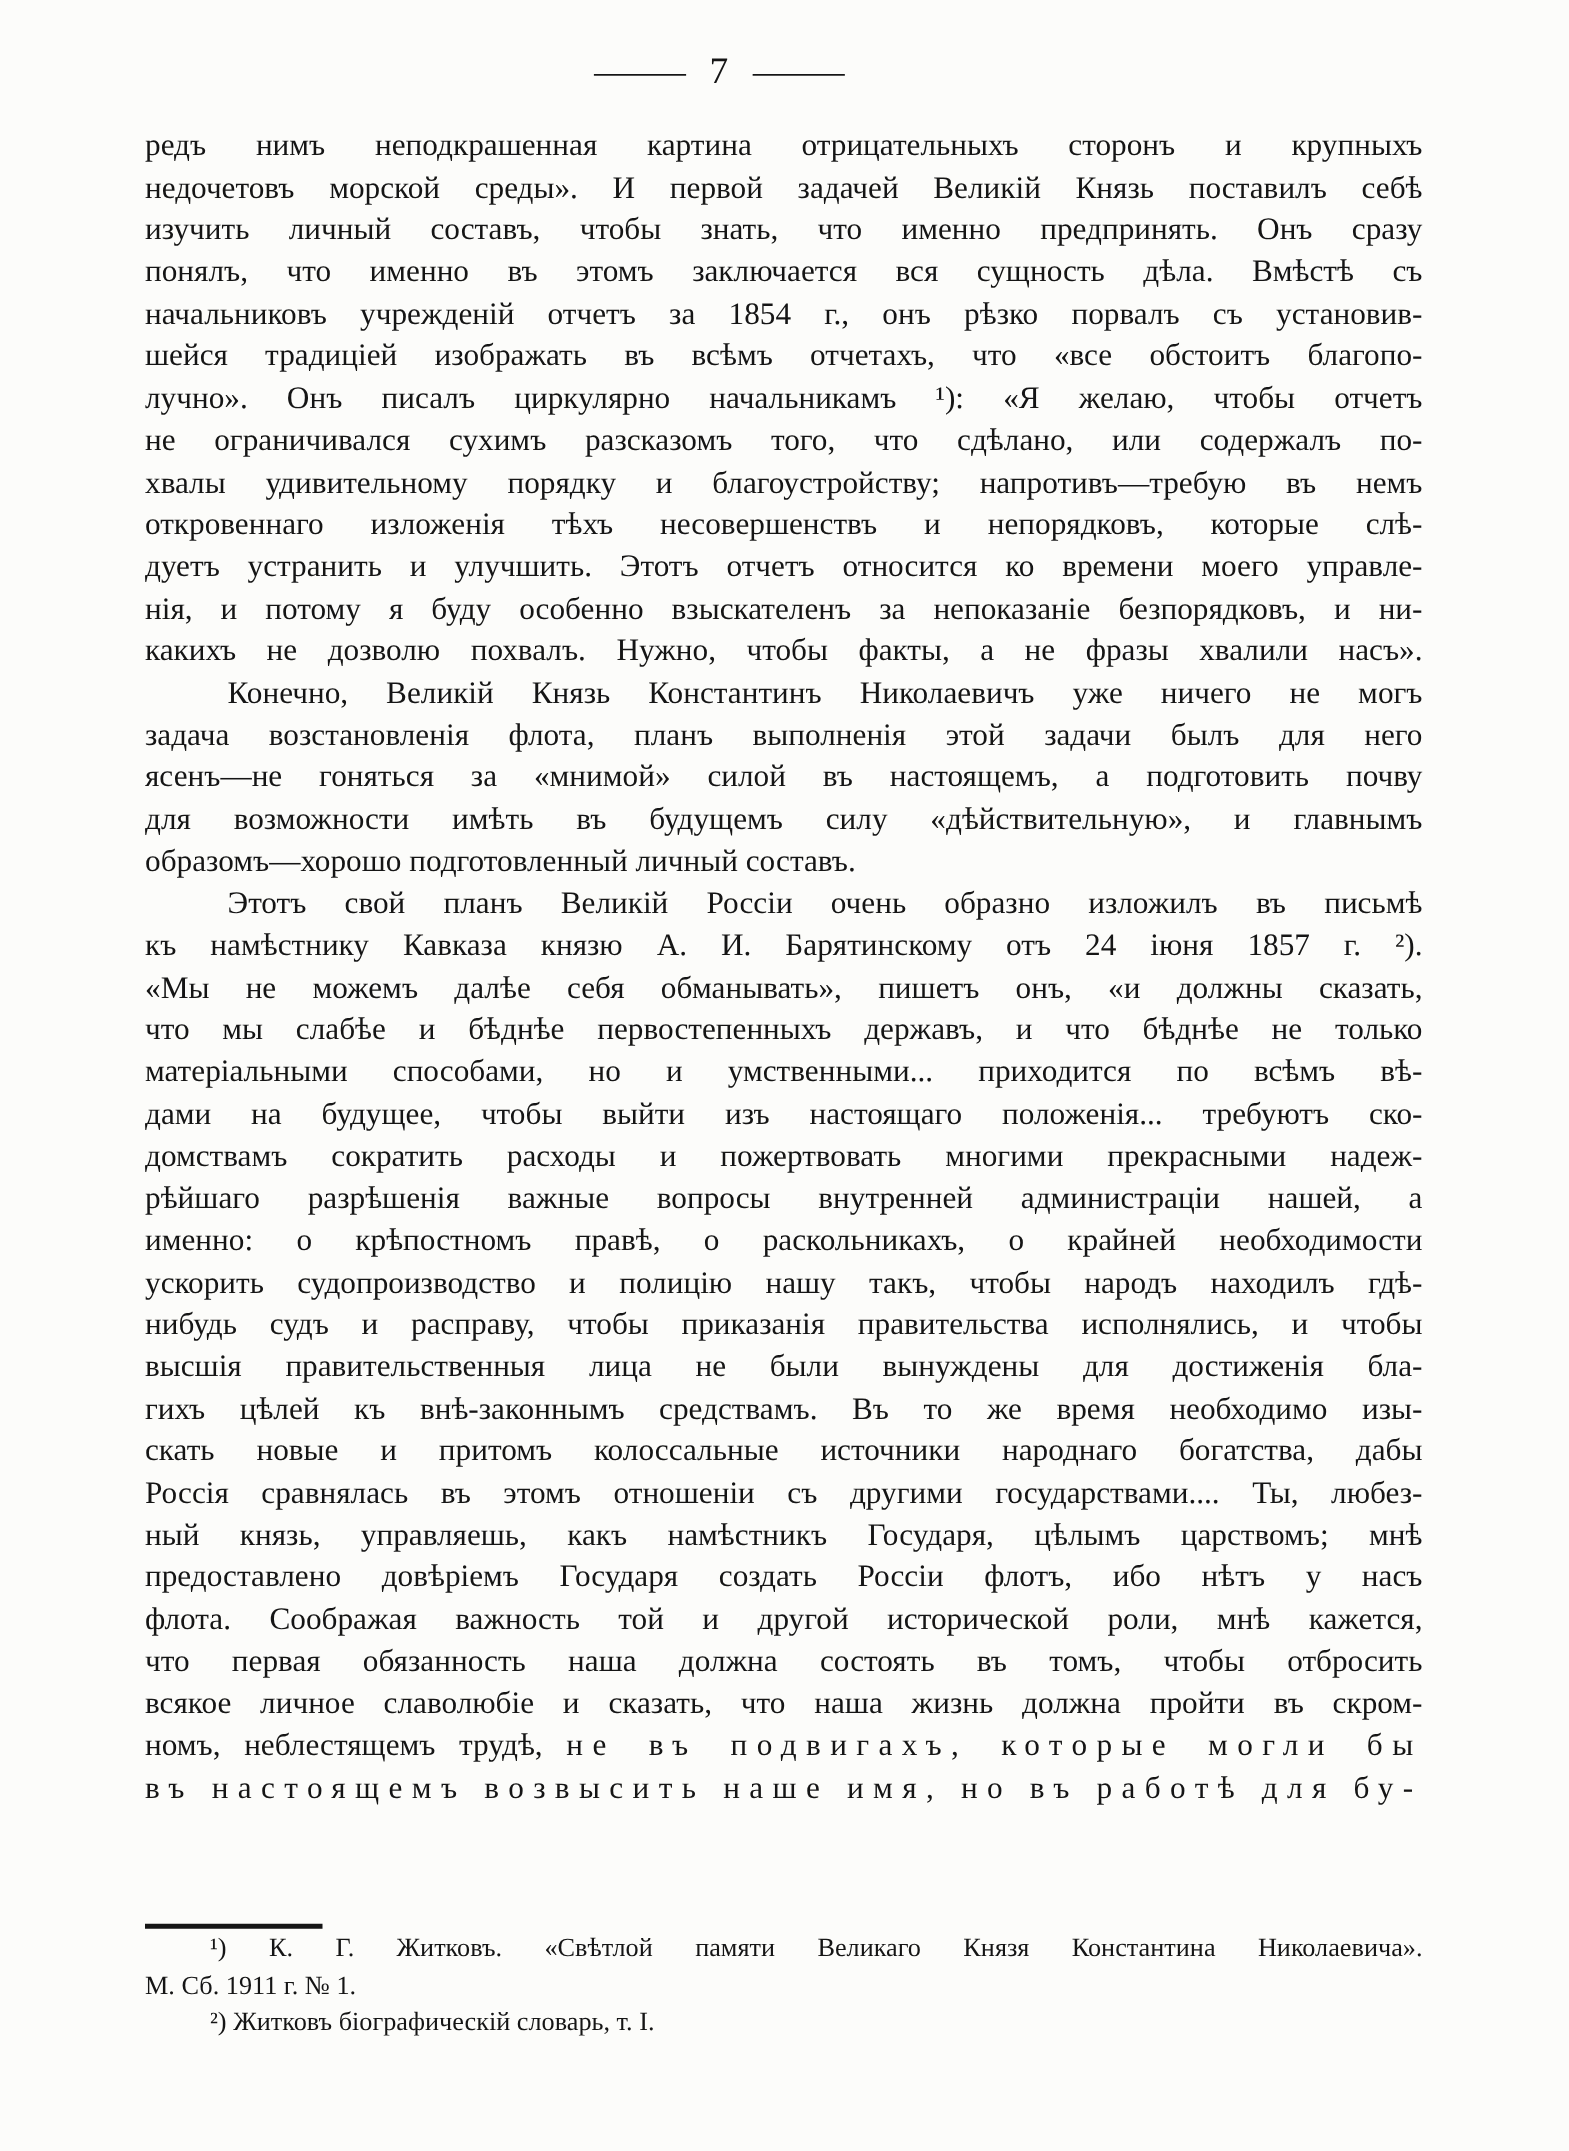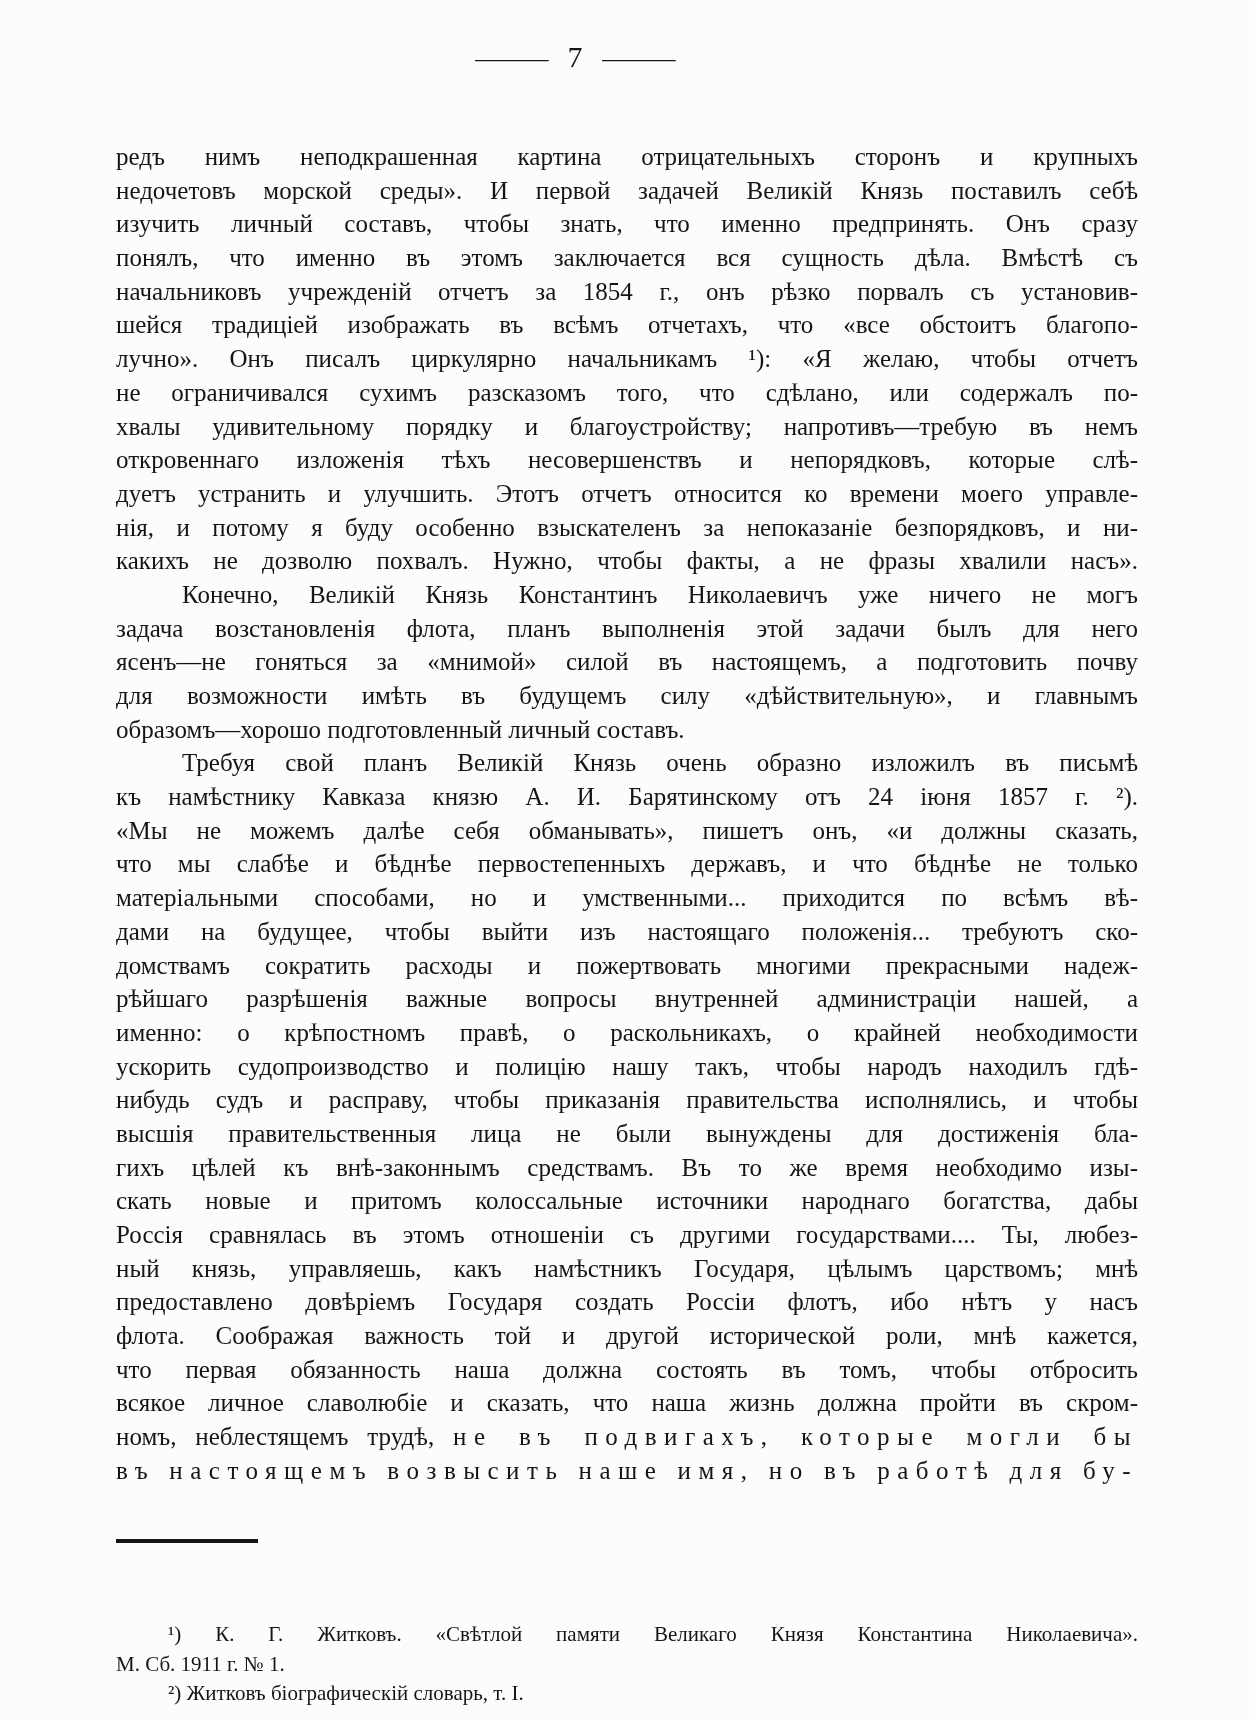--- a/index.html
+++ b/index.html
@@ -32,21 +32,20 @@
     display: inline-block;
     margin: 0 42px;
     font-size: 30px;
   }
   
   .text {
     position: absolute;
     left: 116px;
     top: 100px;
     width: 1022px;
-    margin-top: 40px;
   }
   .line {
     font-size: 25px;
     line-height: 33.7px;
     height: 33.7px;
     text-align: justify;
     text-align-last: justify;
   }
   .line.indent { text-indent: 66px; }
   .line.end { text-align-last: left; }
@@ -56,21 +55,21 @@
     position: absolute;
     left: 116px;
     top: 1539px;
     width: 142px;
     height: 4px;
     background: #151515;
   }
   .footnotes {
     position: absolute;
     left: 116px;
-    top: 1620px;
+    top: 1544px;
     width: 1022px;
   }
   .fline {
     font-size: 21px;
     line-height: 29.5px;
     height: 29.5px;
     text-align: justify;
     text-align-last: justify;
   }
   .fline.indent { text-indent: 52px; }
@@ -97,21 +96,21 @@
       <div class="line"><span>хвалы удивительному порядку и благоустройству; напротивъ—требую въ немъ</span></div>
       <div class="line"><span>откровеннаго изложенія тѣхъ несовершенствъ и непорядковъ, которые слѣ-</span></div>
       <div class="line"><span>дуетъ устранить и улучшить. Этотъ отчетъ относится ко времени моего управле-</span></div>
       <div class="line"><span>нія, и потому я буду особенно взыскателенъ за непоказаніе безпорядковъ, и ни-</span></div>
       <div class="line"><span>какихъ не дозволю похвалъ. Нужно, чтобы факты, а не фразы хвалили насъ».</span></div>
       <div class="line indent"><span>Конечно, Великій Князь Константинъ Николаевичъ уже ничего не могъ</span></div>
       <div class="line"><span>задача возстановленія флота, планъ выполненія этой задачи былъ для него</span></div>
       <div class="line"><span>ясенъ—не гоняться за «мнимой» силой въ настоящемъ, а подготовить почву</span></div>
       <div class="line"><span>для возможности имѣть въ будущемъ силу «дѣйствительную», и главнымъ</span></div>
       <div class="line end"><span>образомъ—хорошо подготовленный личный составъ.</span></div>
-      <div class="line indent"><span>Требуя свой планъ Великій Князь очень образно изложилъ въ письмѣ</span></div>
+      <div class="line indent"><span>Этотъ свой планъ Великій Россіи очень образно изложилъ въ письмѣ</span></div>
       <div class="line"><span>къ намѣстнику Кавказа князю А. И. Барятинскому отъ 24 іюня 1857 г. ²).</span></div>
       <div class="line"><span>«Мы не можемъ далѣе себя обманывать», пишетъ онъ, «и должны сказать,</span></div>
       <div class="line"><span>что мы слабѣе и бѣднѣе первостепенныхъ державъ, и что бѣднѣе не только</span></div>
       <div class="line"><span>матеріальными способами, но и умственными... приходится по всѣмъ вѣ-</span></div>
       <div class="line"><span>дами на будущее, чтобы выйти изъ настоящаго положенія... требуютъ ско-</span></div>
       <div class="line"><span>домствамъ сократить расходы и пожертвовать многими прекрасными надеж-</span></div>
       <div class="line"><span>рѣйшаго разрѣшенія важные вопросы внутренней администраціи нашей, а</span></div>
       <div class="line"><span>именно: о крѣпостномъ правѣ, о раскольникахъ, о крайней необходимости</span></div>
       <div class="line"><span>ускорить судопроизводство и полицію нашу такъ, чтобы народъ находилъ гдѣ-</span></div>
       <div class="line"><span>нибудь судъ и расправу, чтобы приказанія правительства исполнялись, и чтобы</span></div>

